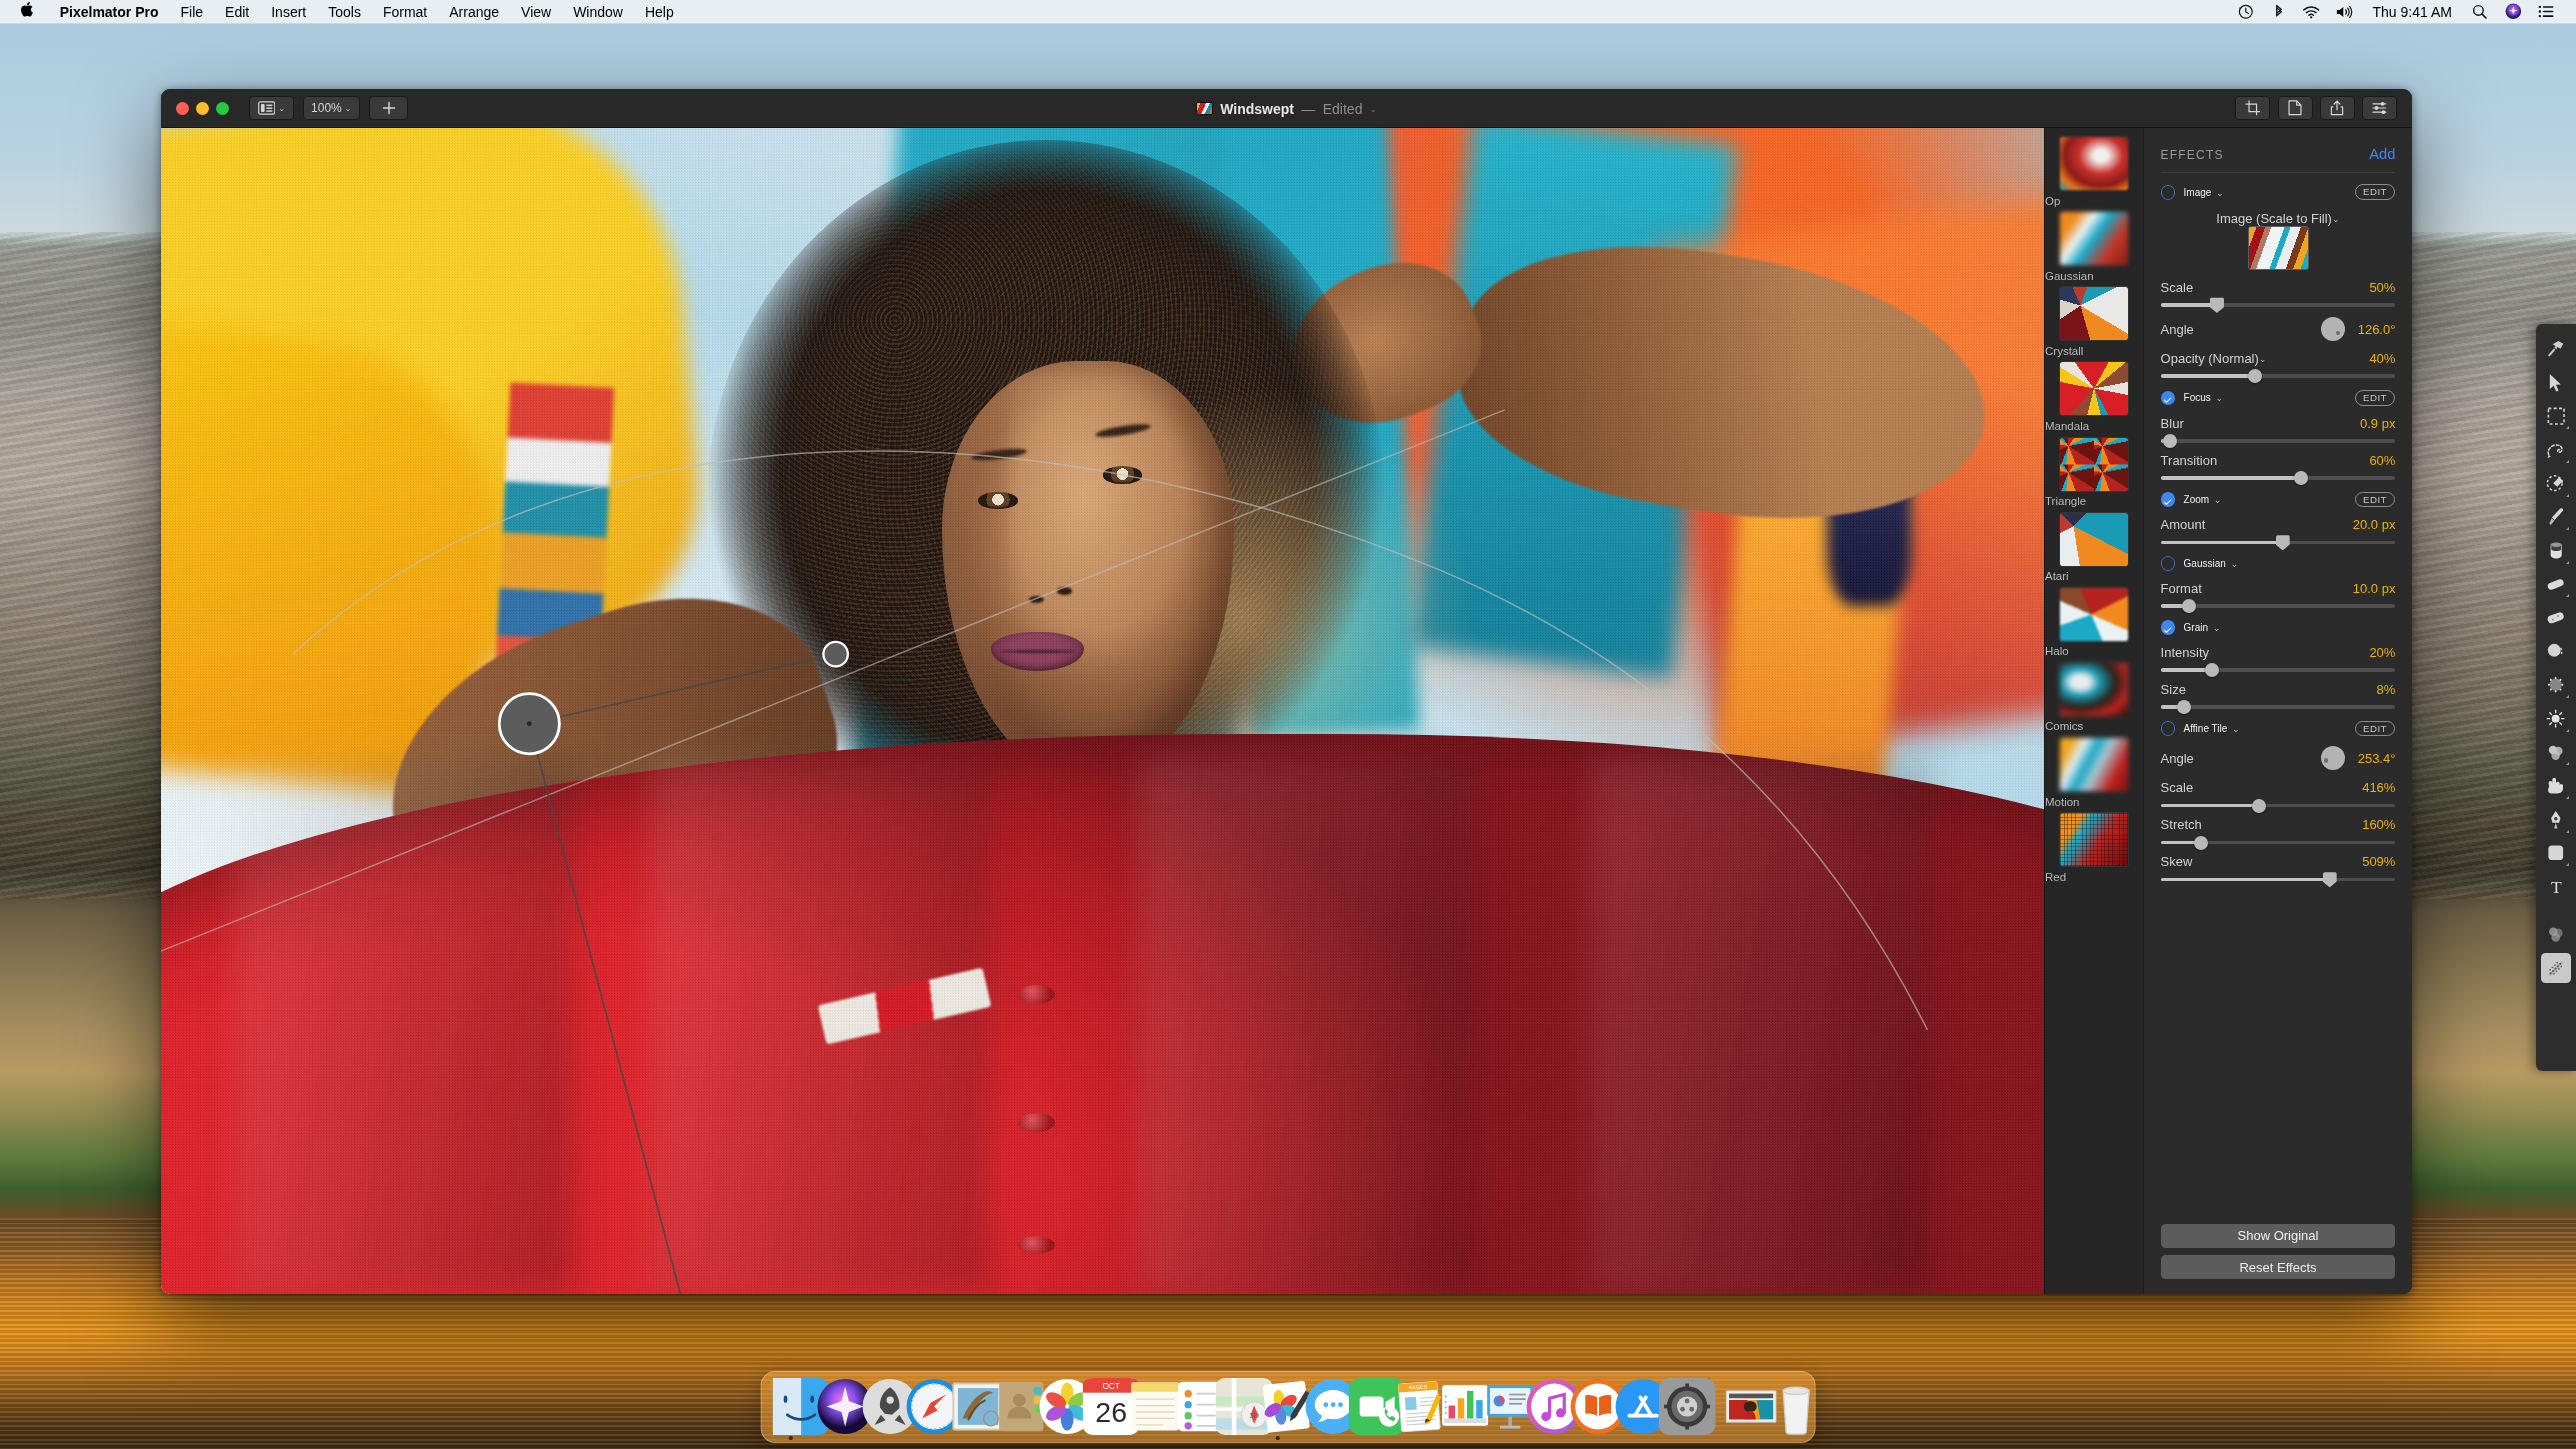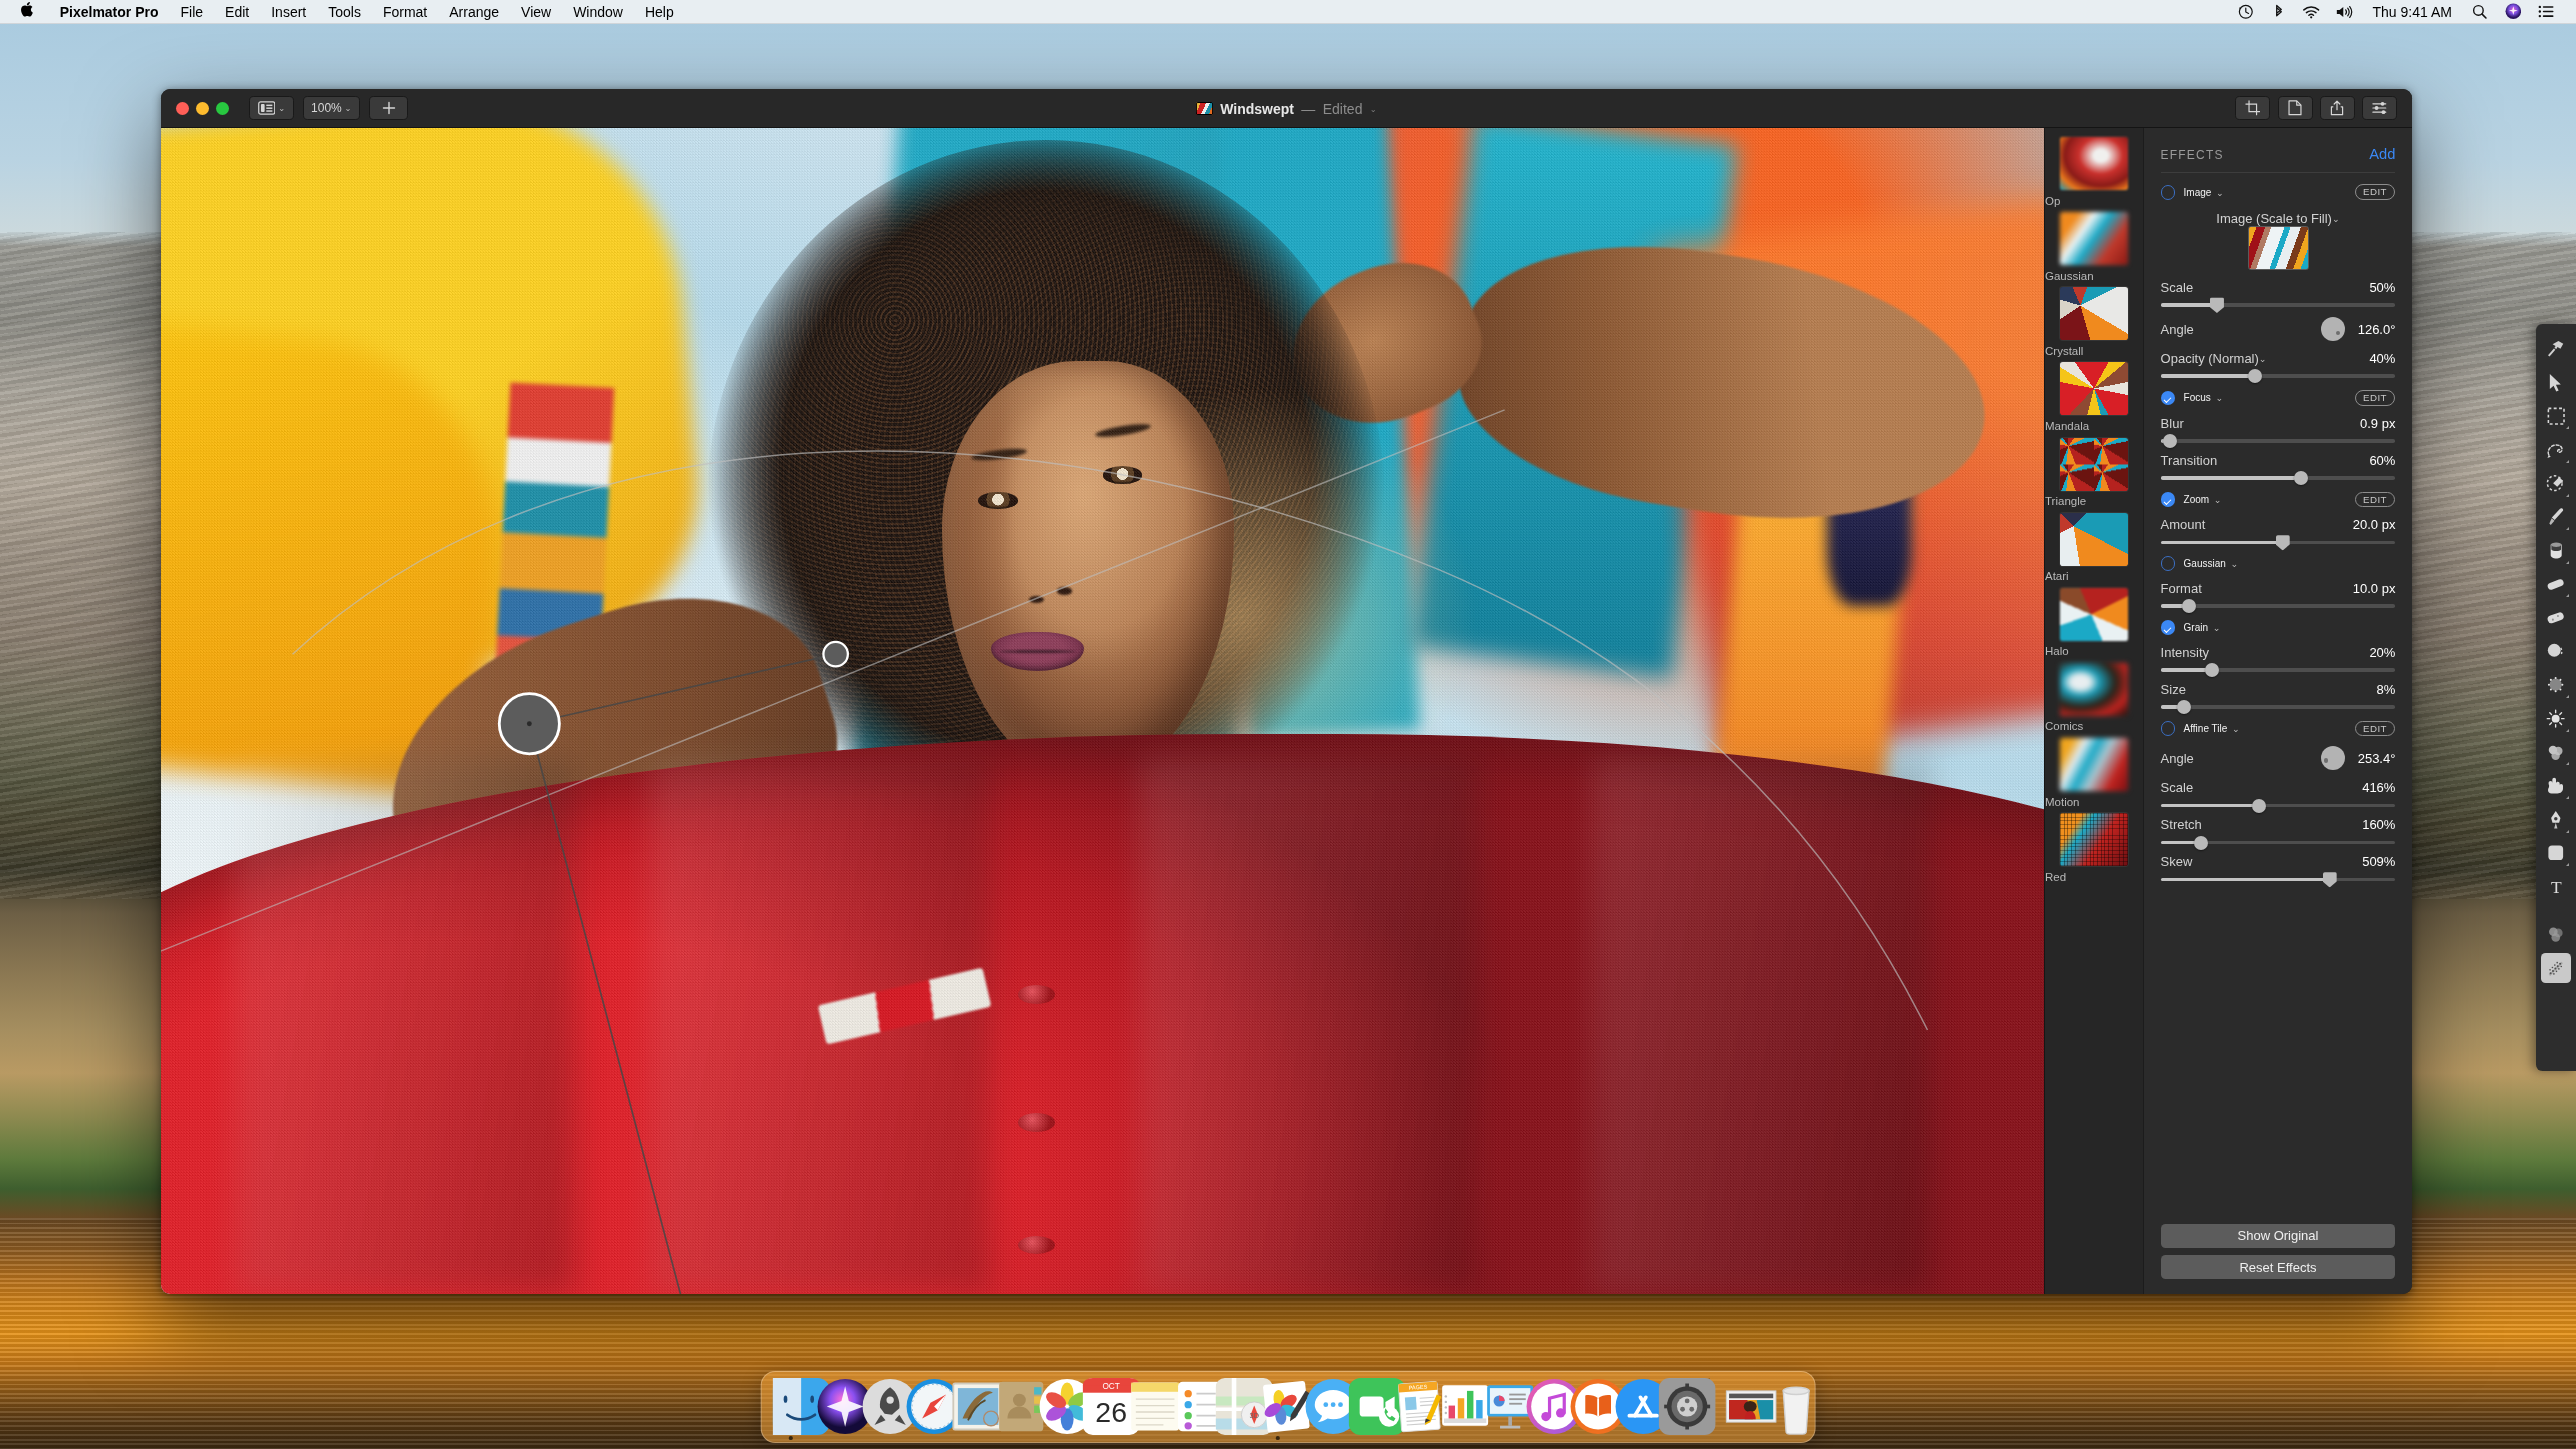--- a/index.html
+++ b/index.html
@@ -319,21 +319,21 @@
   }
   .chk.off { border:1.5px solid #3b6fc4; }
   .fx-name { font-size:10px; font-weight:normal; color:#f2f2f2; }
   .cv { font-size:9.2px; color:#bdbdbd; margin-left:-3.7px; }
   .edit {
     margin-left:auto; font-size:9.7px; letter-spacing:0.5px; color:#c8c8c8;
     border:0.9px solid #8d8d8d; border-radius:8.3px; padding:0.9px 7.4px 1.8px;
   }
   .row { display:flex; align-items:center; justify-content:space-between; margin-top:10px; }
   .rlabel { font-size:13px; color:#d2d2d2; }
-  .rval { font-size:13px; color:#ffffff; }
+  .rval { font-size:13px; color:#eab308; }
   .slider { position:relative; height:3.7px; border-radius:1.8px; background:#4e4e4e; margin-top:8.3px; }
   .slider .fill { position:absolute; left:0; top:0; bottom:0; border-radius:1.8px; background:#c3c3c3; }
   .knob {
     position:absolute; top:50%; width:14px; height:14px; border-radius:50%;
     background:#b9b9b9; transform:translate(-50%,-50%);
     box-shadow:0 0.9px 1.8px rgba(0,0,0,.5);
   }
   .knob.pent {
     border-radius:1.8px 1.8px 4.6px 4.6px; width:14px; height:15.6px;
     clip-path:polygon(0 0,100% 0,100% 62%,50% 100%,0 62%);

